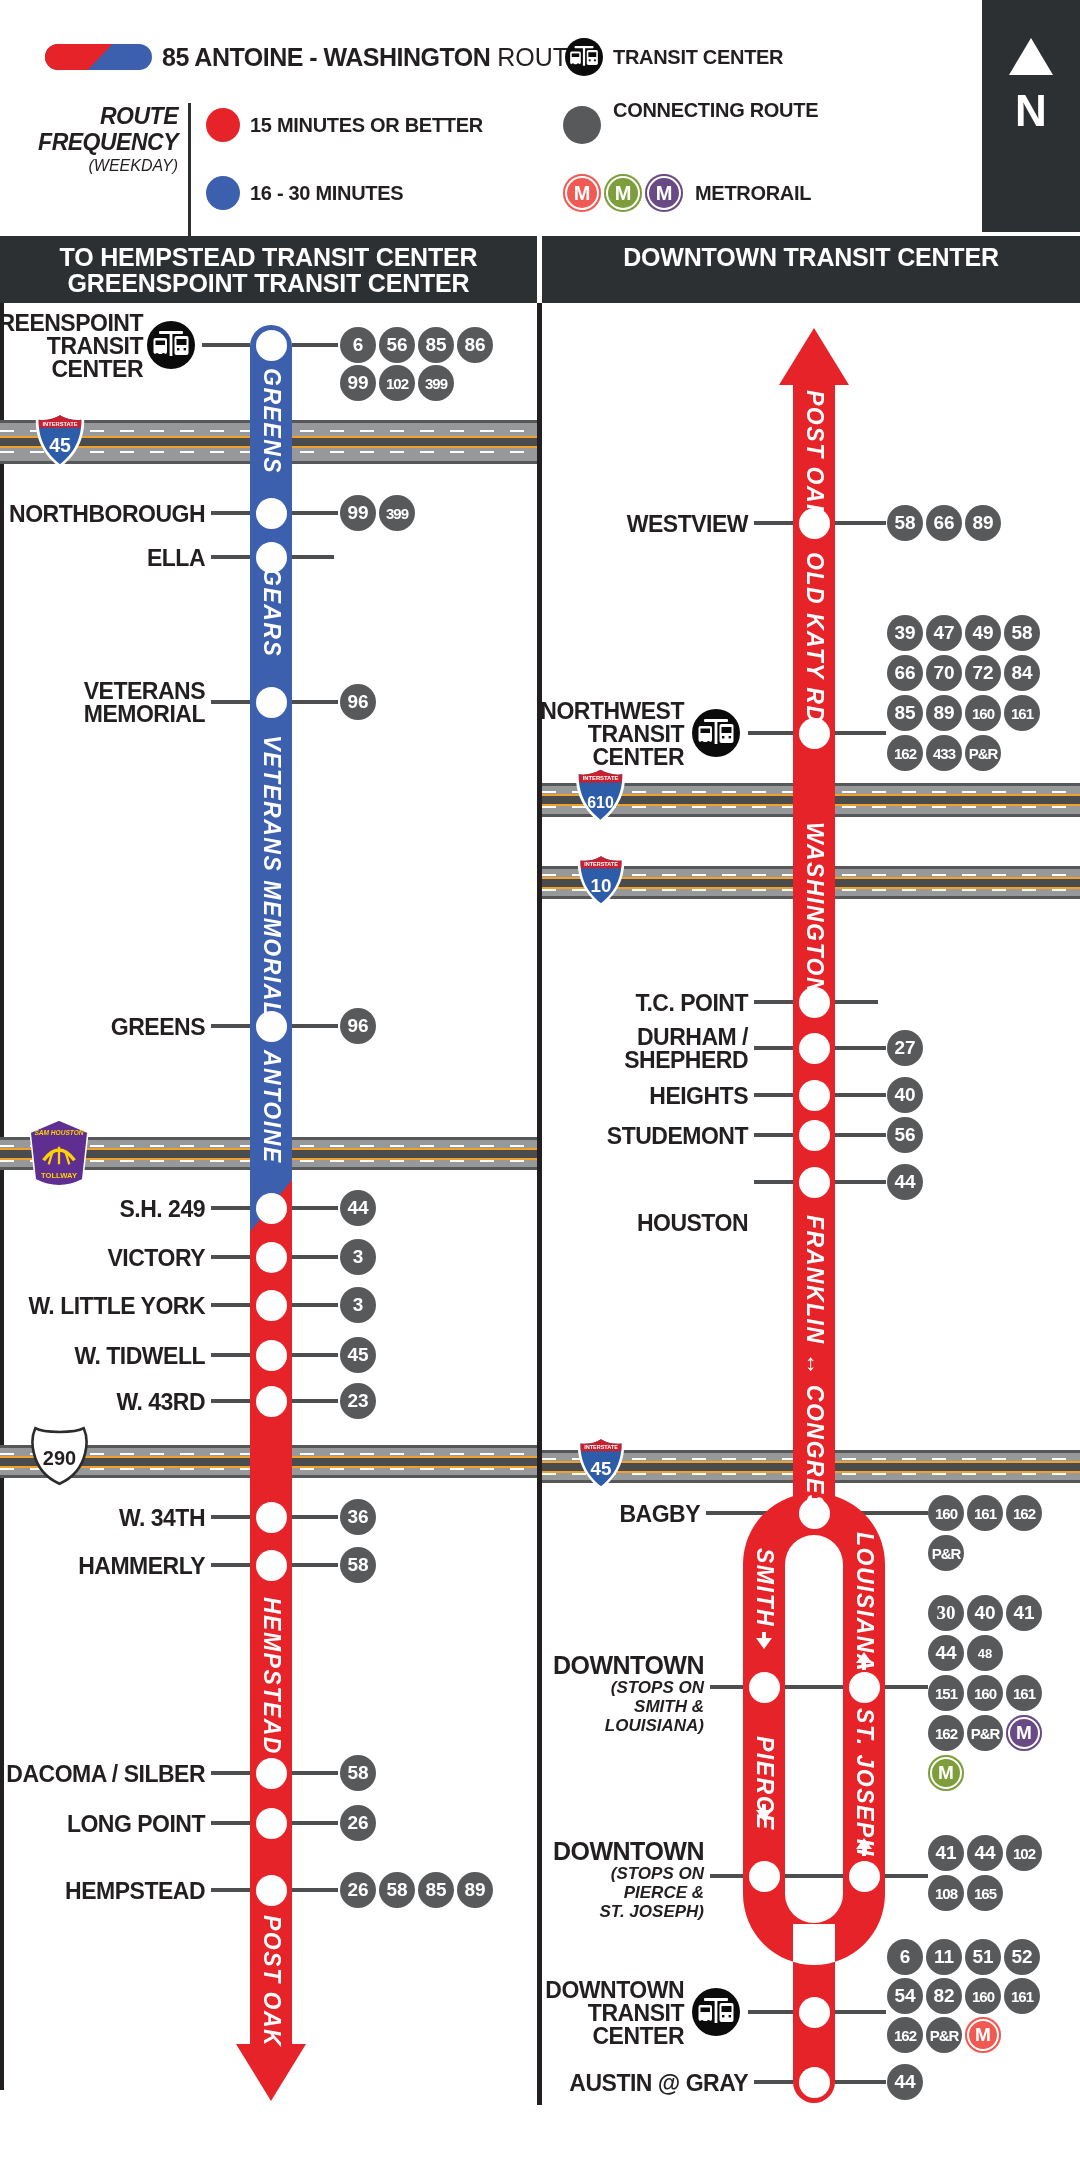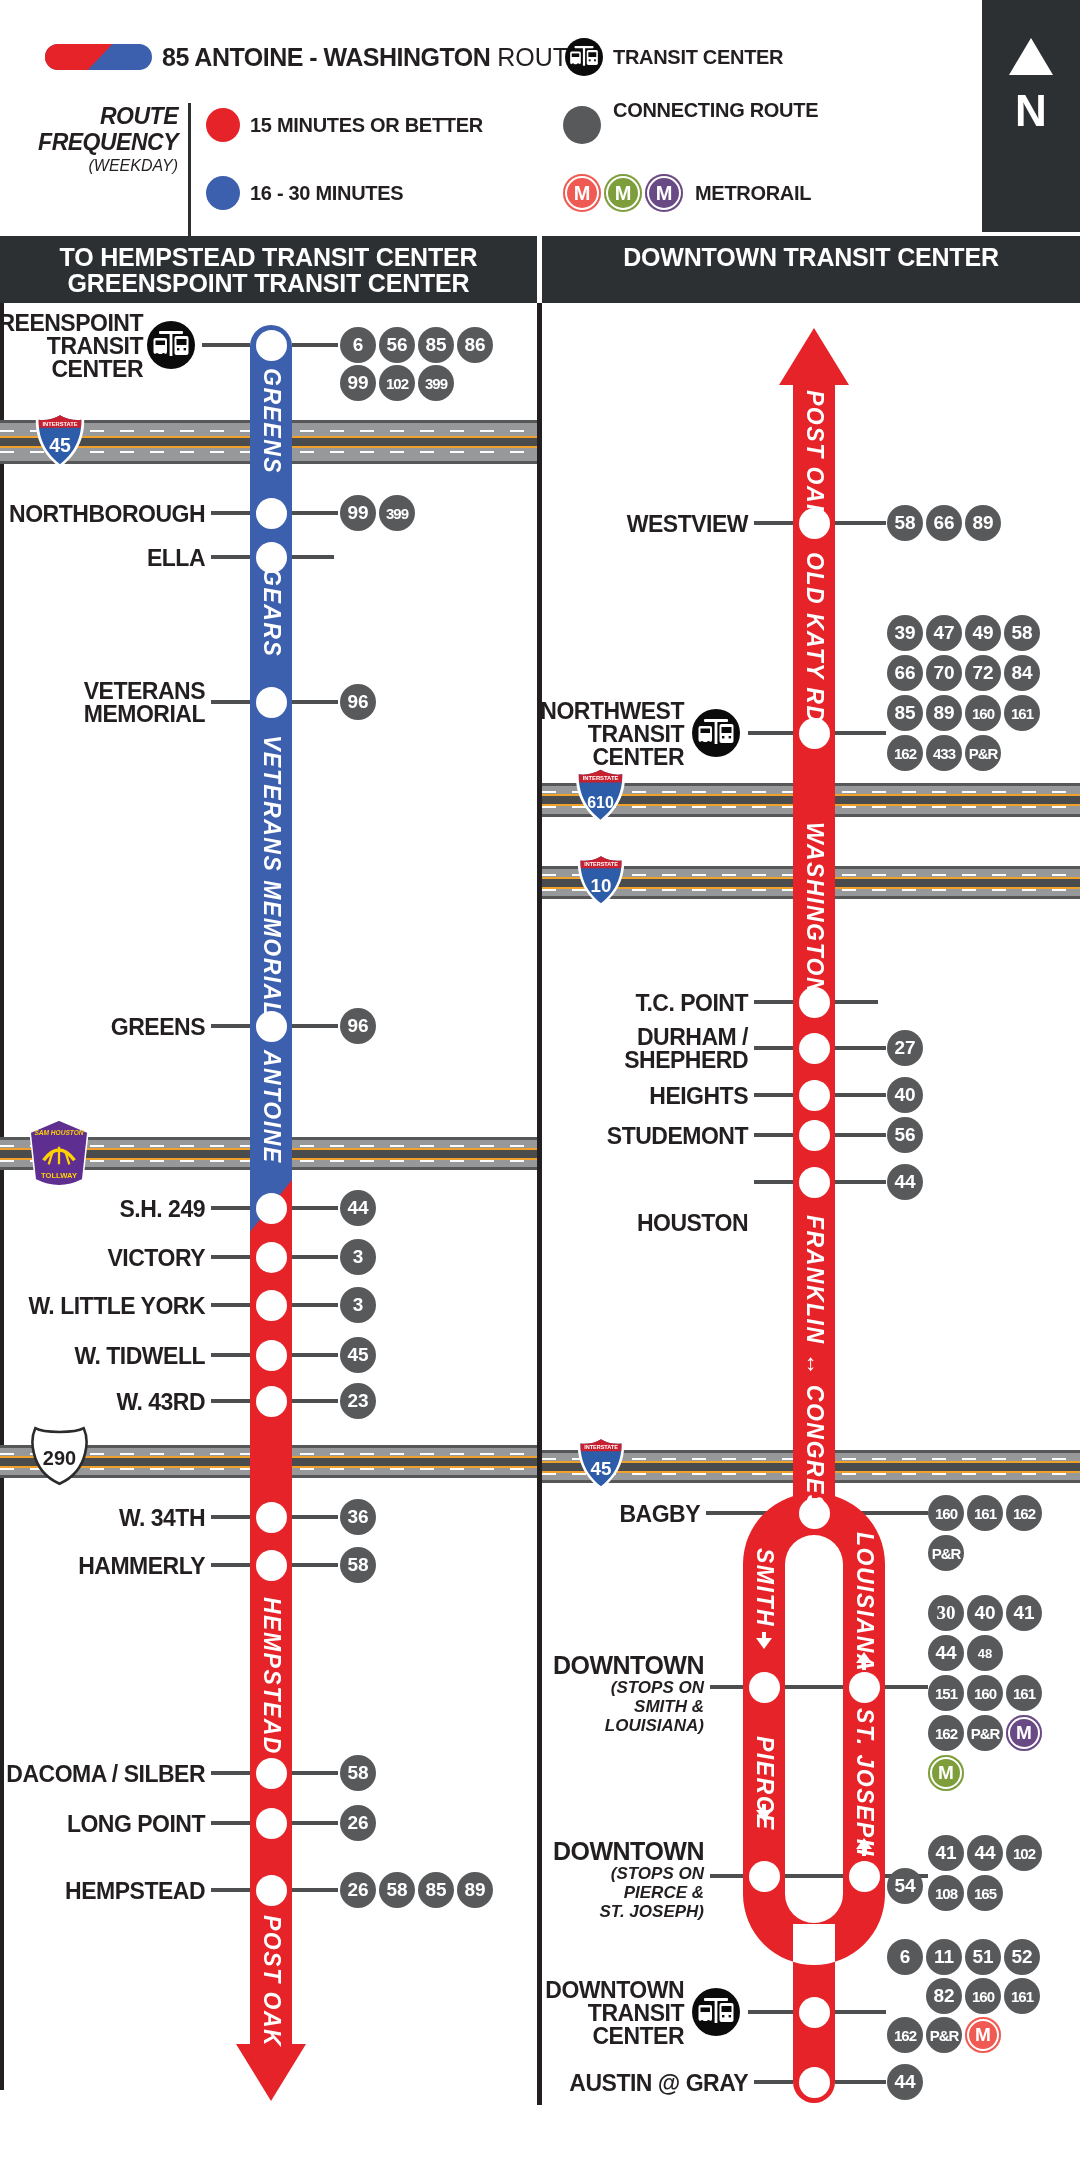--- a/index.html
+++ b/index.html
@@ -480,21 +480,21 @@
           <circle cx="16.5" cy="33.8" r="1.9" fill="#0b0b0b"></circle>
    <rect x="27.5" y="15" width="14" height="19" rx="2" fill="#fff"></rect>
    <rect x="29.5" y="18" width="10" height="6" fill="#0b0b0b"></rect>
    <rect x="30" y="27" width="2.4" height="2.4" fill="#0b0b0b"></rect>
           <rect x="36.6" y="27" width="2.4" height="2.4" fill="#0b0b0b"></rect>
   </svg></div>
       <div class="badge" style="left: 887px; top: 1939px; font-size: 19px;">6</div>
       <div class="badge" style="left: 926px; top: 1939px; font-size: 19px;">11</div>
       <div class="badge" style="left: 965px; top: 1939px; font-size: 19px;">51</div>
       <div class="badge" style="left: 1004px; top: 1939px; font-size: 19px;">52</div>
-      <div class="badge" style="left: 887px; top: 1868px; font-size: 19px;">54</div>
+      <div class="badge" style="left: 887px; top: 1978px; font-size: 19px;">54</div>
       <div class="badge" style="left: 926px; top: 1978px; font-size: 19px;">82</div>
       <div class="badge" style="left: 965px; top: 1978px; font-size: 15px; letter-spacing: -1px;">160</div>
       <div class="badge" style="left: 1004px; top: 1978px; font-size: 15px; letter-spacing: -1px;">161</div>
       <div class="badge" style="left: 887px; top: 2017px; font-size: 15px; letter-spacing: -1px;">162</div>
       <div class="badge" style="left: 926px; top: 2017px; font-size: 15px; letter-spacing: -1px;">P&amp;R</div>
       <div class="badge" style="left: 965px; top: 2017px; background: rgb(239, 91, 83); box-shadow: rgb(239, 91, 83) 0px 0px 0px 2px inset, rgb(255, 255, 255) 0px 0px 0px 4px inset; font-size: 19px;">M</div>
       <div class="stop-circle" style="left: 798.5px; top: 2066.5px;"></div>
       <div class="stop-label" style="right: 332px; top: 2071.5px; width: 260px;">
         <div class="ln">AUSTIN @ GRAY</div>
       </div>

